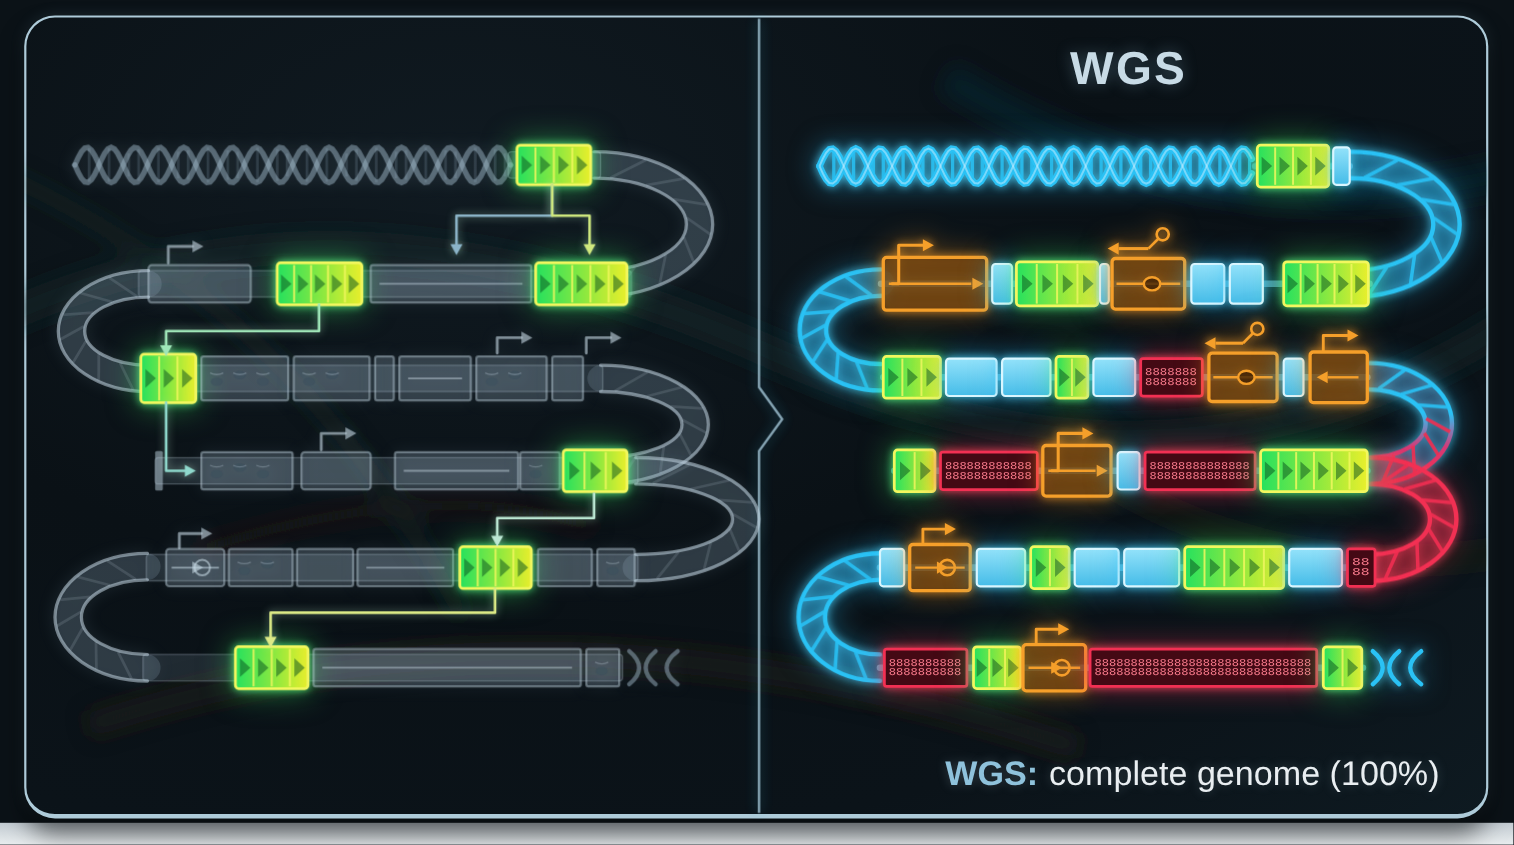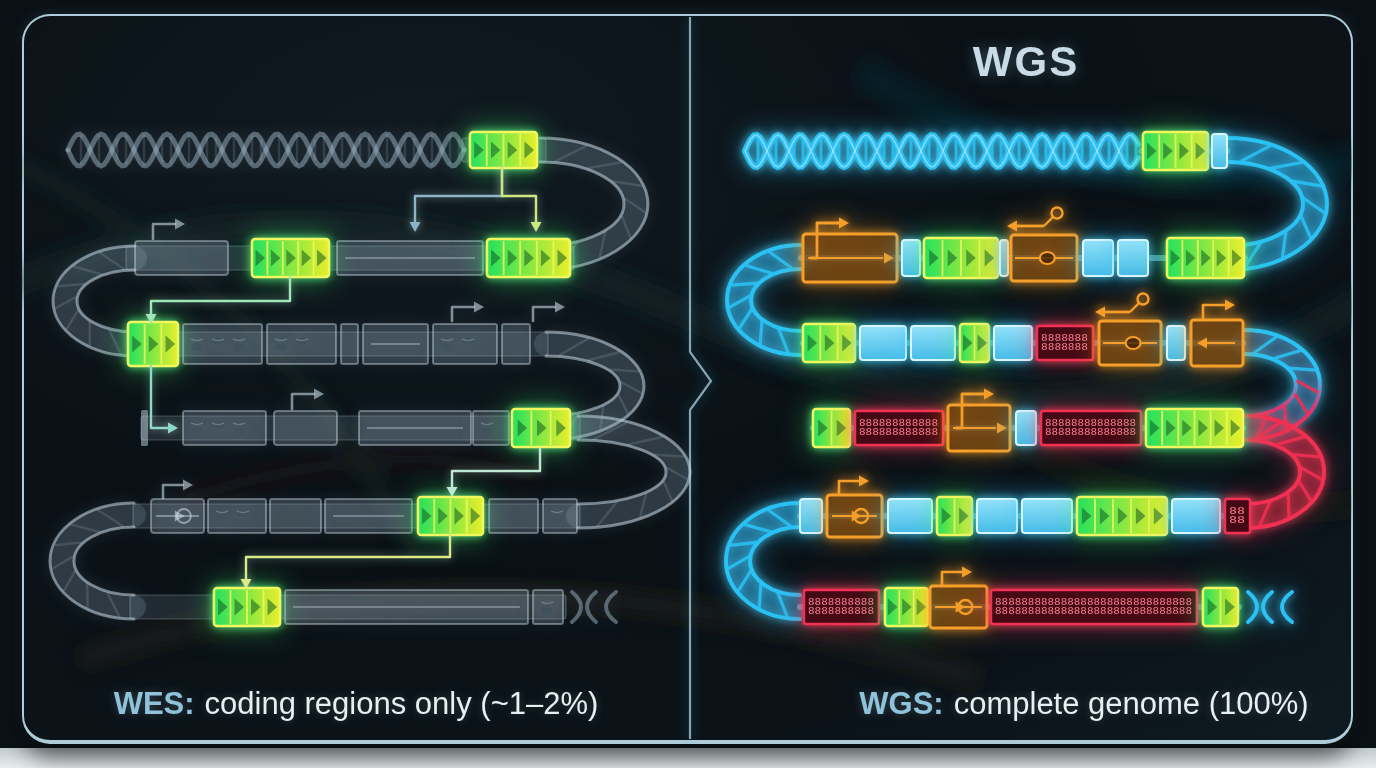--- a/index.html
+++ b/index.html
@@ -706,19 +706,16 @@
           <polygon points="1225.125,598.5 1234.625,607 1225.125,615.5" fill="rgba(8,80,30,.5)"></polygon>
         </g>
         <g class="gC">
           <path d="M 1248 592 Q 1266 607 1248 622" stroke="#2ac2f5" stroke-width="4" fill="none" stroke-linecap="round"></path>
           <path d="M 1272 592 Q 1254 607 1272 622" stroke="#2ac2f5" stroke-width="4" fill="none" stroke-linecap="round"></path>
           <path d="M 1292 592 Q 1272 607 1292 622" stroke="#2ac2f5" stroke-width="4" fill="none" stroke-linecap="round"></path>
         </g>
       </g>
     </svg>
   <div class="title right">WGS</div>
-  <div class="caption left">
-    <span class="cap-label">WES:</span><span class="cap-text">coding regions only (~1–2%)</span>
-  </div>
   <div class="caption right">
     <span class="cap-label">WGS:</span><span class="cap-text">complete genome (100%)</span>
   </div>
 </div>
 
 </body></html>

